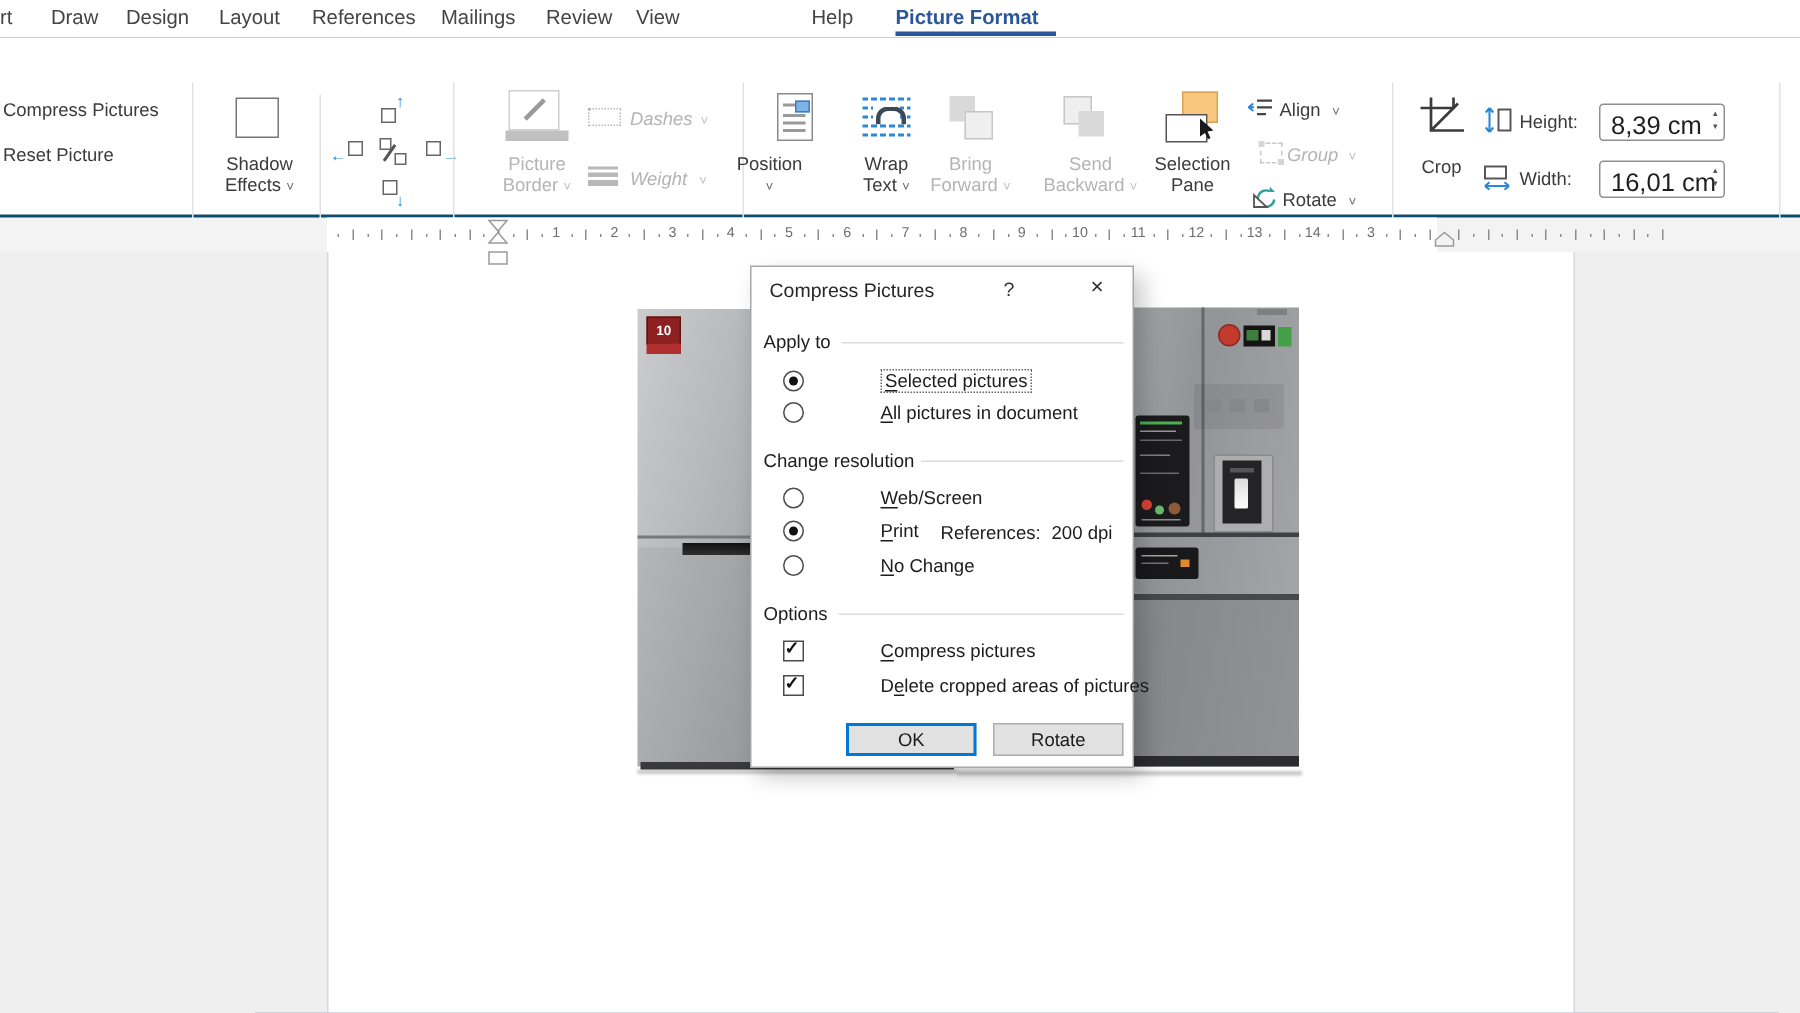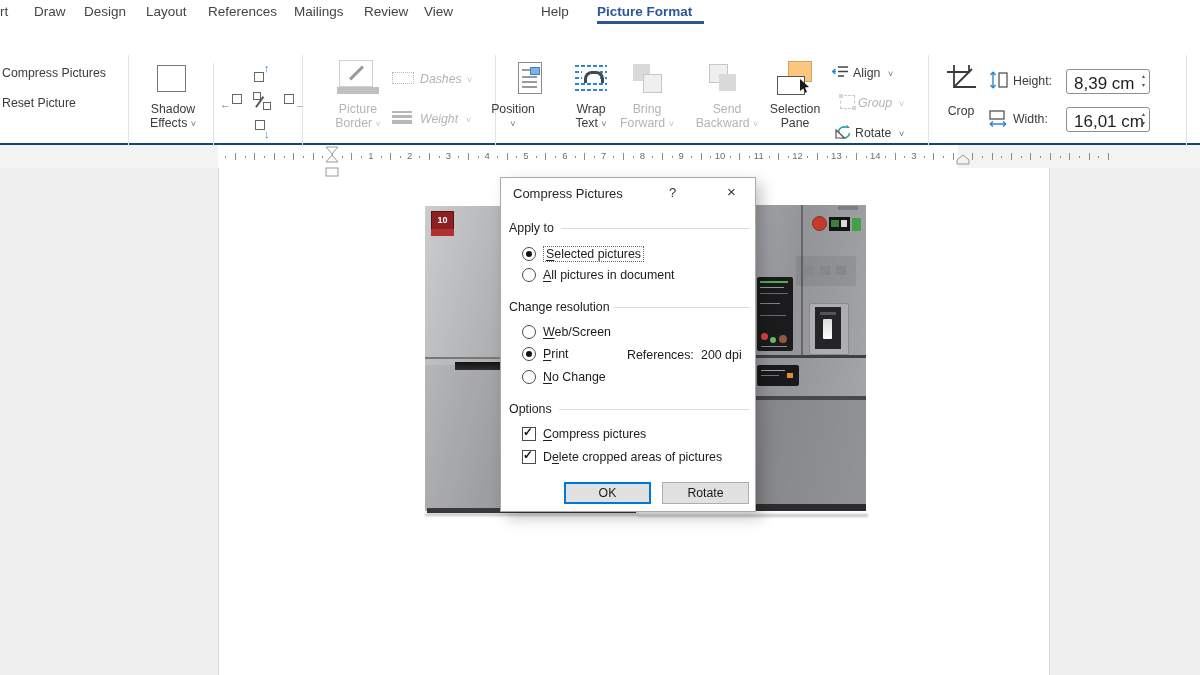--- a/index.html
+++ b/index.html
@@ -68,21 +68,21 @@
   .dlg-sys{position:absolute;top:7px;font-size:13px;color:#333;cursor:default;}
   .grp-cap{position:absolute;left:8px;font-size:12.4px;color:#1c1c1c;}
   .grp-line{position:absolute;height:1px;background:#dcdcdc;}
   .row{position:absolute;left:21px;display:flex;align-items:center;gap:7px;}
   .radio{width:12px;height:12px;border:1px solid #4c4c4c;border-radius:50%;background:#fff;
          position:relative;flex:none;}
   .radio.on::after{content:"";position:absolute;left:3px;top:3px;width:6px;height:6px;
          border-radius:50%;background:#111;}
   .checkbox{width:12px;height:12px;border:1px solid #4c4c4c;background:#fff;position:relative;flex:none;}
   .checkbox .ck{position:absolute;left:0px;top:-3px;font-size:12px;font-weight:bold;color:#111;}
-  .rlabel{white-space:nowrap;}
+  .rlabel{white-space:nowrap;margin-left:44px;}
   .rlabel.focus{border:1px dotted #666;padding:0 2px;}
   .mn{text-decoration:underline;text-underline-offset:2px;}
   .btn{position:absolute;top:304px;width:87px;height:22px;background:#e1e1e1;border:1px solid #adadad;
        font-family:"Liberation Sans",sans-serif;font-size:12.3px;color:#1a1a1a;padding:0;}
   .btn.primary{border:2px solid #0078d7;}
   
   .fridgeL{position:absolute;left:425px;top:206px;width:213px;height:305px;z-index:1;
            background:linear-gradient(105deg,#cbccce 0%,#a7a8aa 45%,#88898b 100%);}
   .fridgeR{position:absolute;left:640px;top:205px;width:226px;height:306px;z-index:1;
            background:linear-gradient(100deg,#c2c3c6 0%,#939497 60%,#a8a9ac 100%);}

